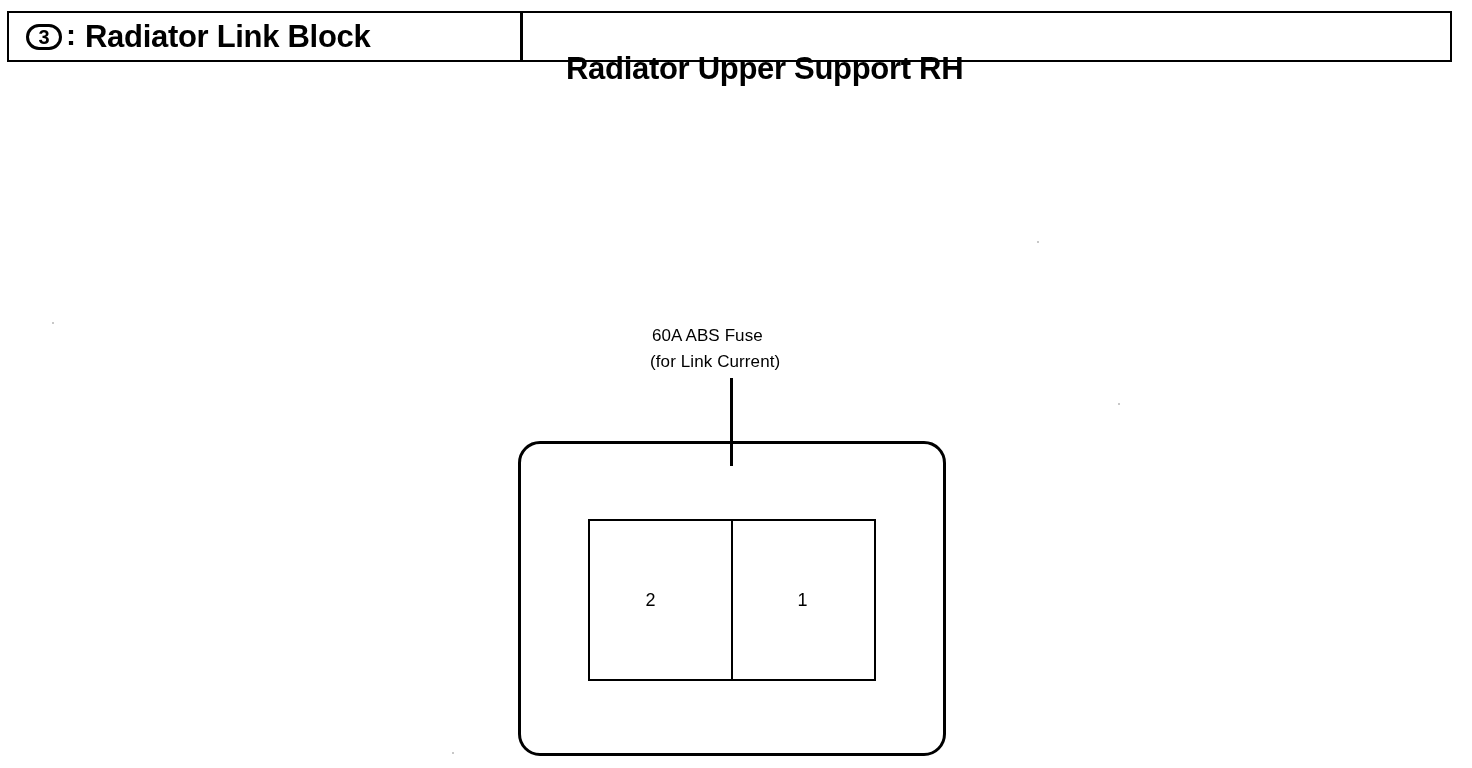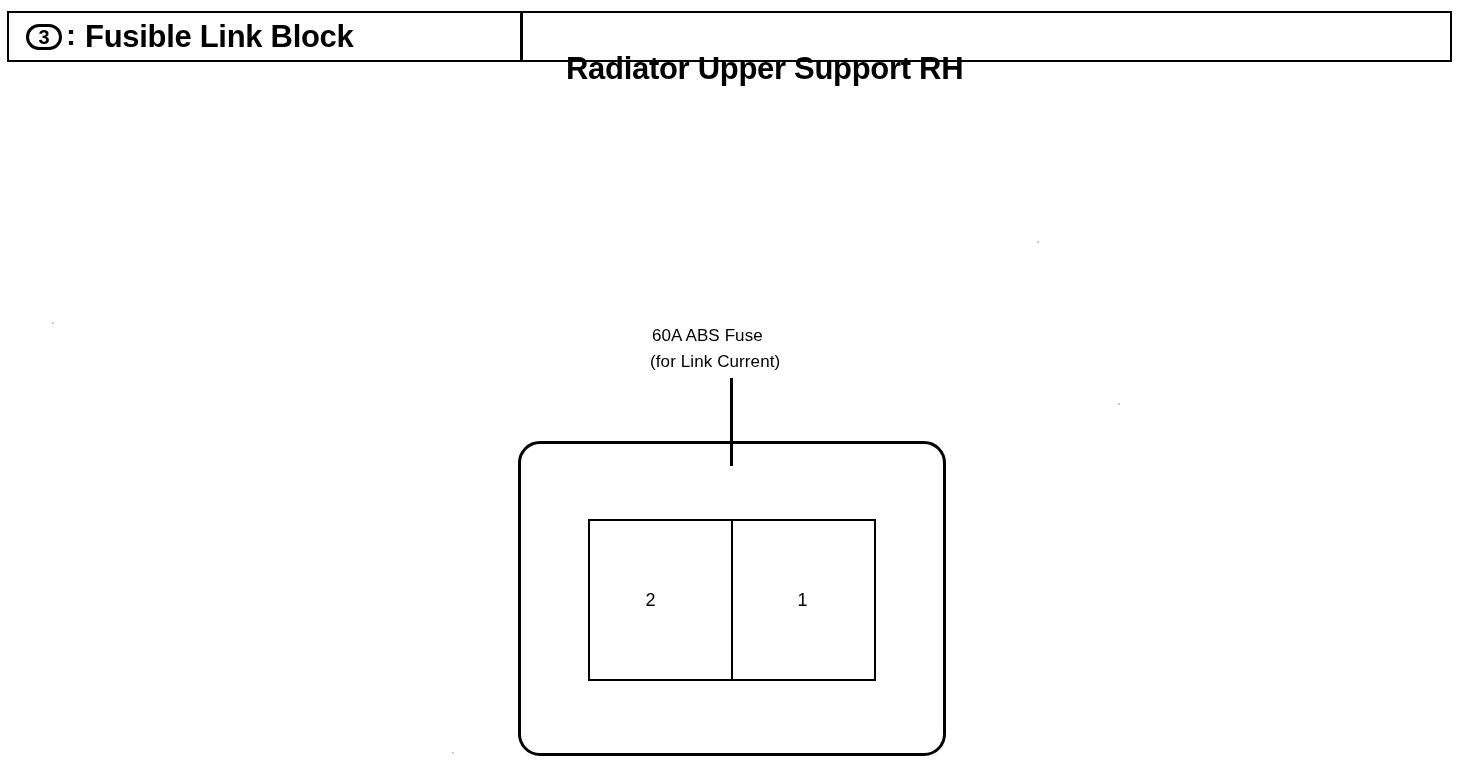--- a/index.html
+++ b/index.html
@@ -175,21 +175,21 @@
   }
 </style>
 </head>
 <body>
 
 <div id="header-bar">
 
   <div id="header-marker-cell">
     <span class="circled-number">3</span>
     <span id="marker-colon">:</span>
-    <span id="header-marker-label">Fusible Link Block</span>
+    <span id="header-marker-label">Radiator Link Block</span>
   </div>
 
   <div id="header-title-cell">
     <span id="header-title-text">Radiator Upper Support RH</span>
   </div>
 
 </div>
 
 <div id="diagram-area">
 

